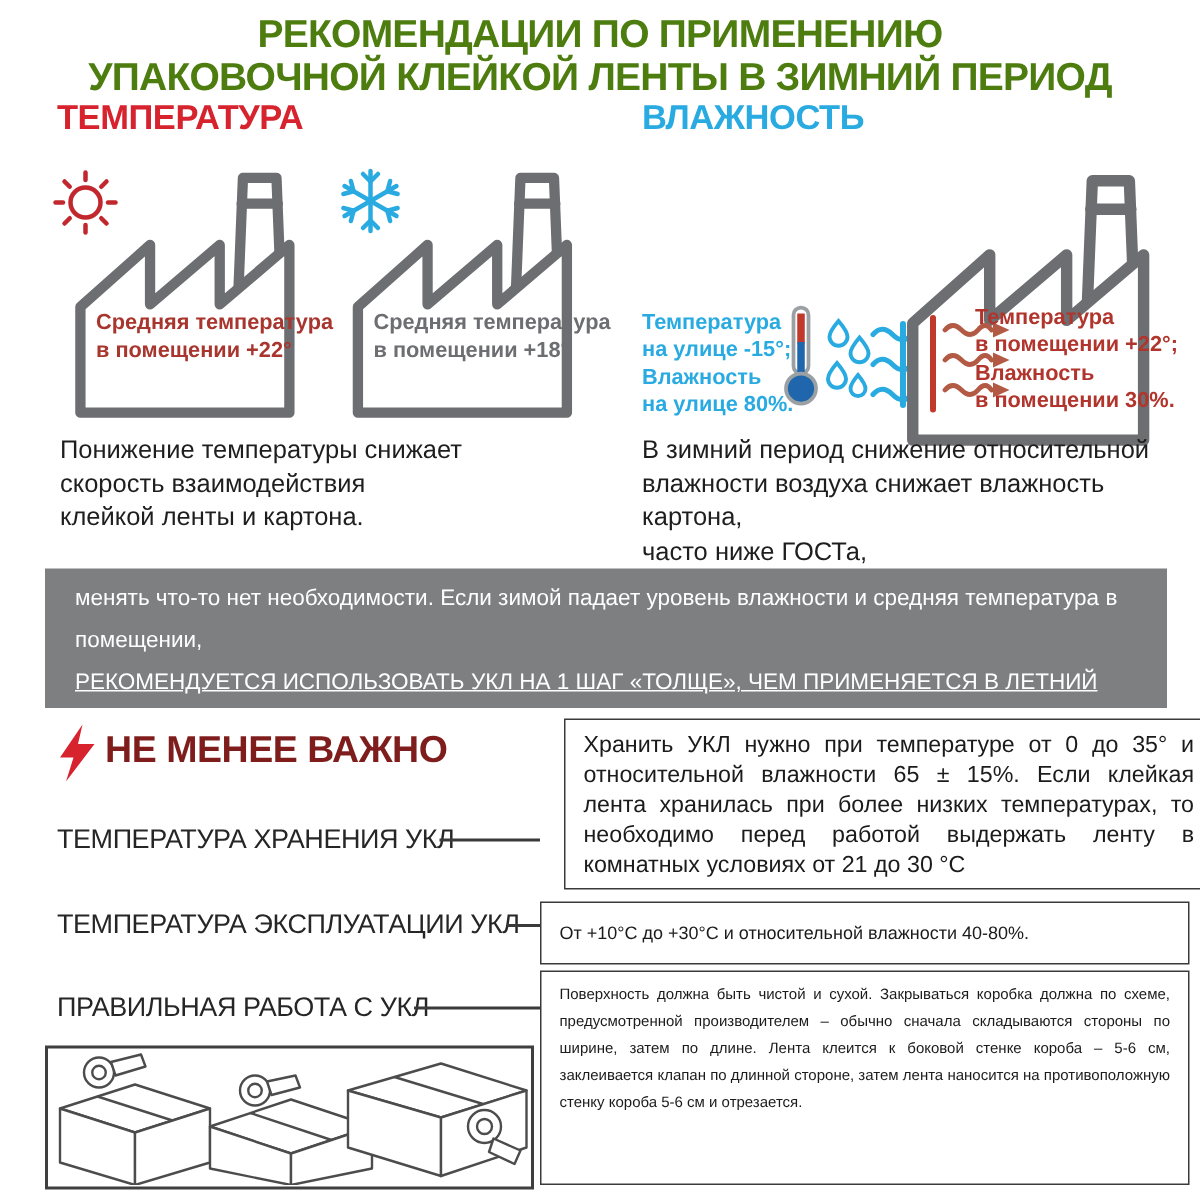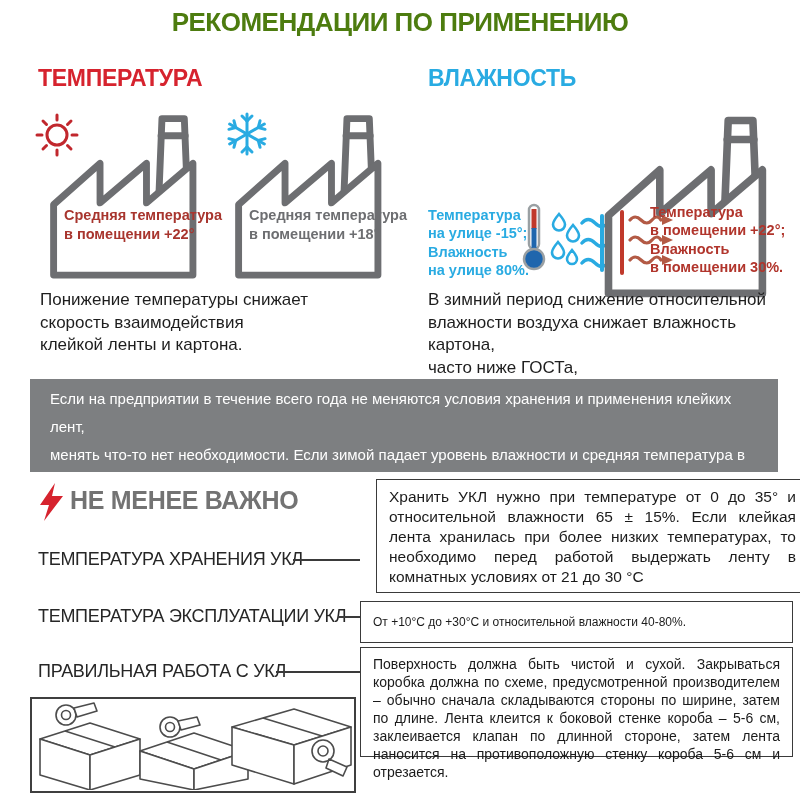--- a/index.html
+++ b/index.html
@@ -29,37 +29,37 @@
   .diagram-text.in  { left:650px; top:203px; color:#b1352c; }
 
   .vline { width:4px; border-radius:2px; }
   .vline.blue { left:600px; top:214px; height:58px; background:#29abe2; }
   .vline.red  { left:620px; top:210px; height:65px; background:#c0392b; }
 
   .banner { left:30px; top:379px; width:748px; height:93px; background:#7d7f81;
             color:#ffffff; font-size:15px; line-height:28px; padding:6px 20px 0 20px; }
   .banner .u { text-decoration:underline; }
 
-  .imp-head { left:70px; top:486px; color:#737373; font-size:25px; font-weight:bold; letter-spacing:-0.3px; }
+  .imp-head { left:70px; top:486px; color:#7f1d1d; font-size:25px; font-weight:bold; letter-spacing:-0.3px; }
 
   .row-label { font-size:18px; color:#262626; letter-spacing:-0.3px; }
   .lbl-1 { left:38px; top:549px; }
   .lbl-2 { left:38px; top:606px; }
   .lbl-3 { left:38px; top:661px; }
 
   .connector { height:2px; background:#3a3a3a; }
   .conn-1 { left:293px; top:559px; width:67px; }
   .conn-2 { left:338px; top:616px; width:22px; }
   .conn-3 { left:276px; top:671px; width:84px; }
 
   .info-box { left:360px; width:433px; border:1.5px solid #3a3a3a; background:#ffffff;
               color:#1b1b1b; padding:7px 12px; }
   .box-1 { top:479px; height:114px; font-size:15.5px; line-height:20px; text-align:justify;margin-left:16px; }
   .box-2 { top:601px; height:42px; font-size:12px; line-height:26px; }
-  .box-3 { top:647px; height:110px; font-size:14px; line-height:18px; text-align:justify; }
+  .box-3 { top:647px; height:143px; font-size:10px; line-height:18px; text-align:justify; }
 
   .illustration { left:30px; top:697px; width:326px; height:96px; border:2.5px solid #3f3f3f;
                   background:#ffffff; }
 </style>
 </head>
 <body>
 
 <div class="canvas">
 
   <svg width="0" height="0" style="position:absolute">
@@ -68,20 +68,21 @@
         <g stroke="#6d6e71" stroke-width="8" fill="#ffffff" stroke-linejoin="round" stroke-linecap="round">
           <path d="M132 110 L136 10 L162 10 L166 110 Z"></path>
           <path d="M135 30 L163 30" fill="none"></path>
           <path d="M10 192 L10 110 L64 62 L64 108 L118 62 L118 108 L172 62 L172 192 Z"></path>
         </g>
       </symbol>
     </defs>
   </svg>
 
   <div class="abs title-line title-1">РЕКОМЕНДАЦИИ ПО ПРИМЕНЕНИЮ</div>
+  <div class="abs title-line title-2">УПАКОВОЧНОЙ КЛЕЙКОЙ ЛЕНТЫ В ЗИМНИЙ ПЕРИОД</div>
 
   <div class="abs col-head head-temp">ТЕМПЕРАТУРА</div>
   <div class="abs col-head head-hum">ВЛАЖНОСТЬ</div>
 
   <svg class="abs" style="left:34px; top:112px;" width="46" height="46" viewBox="0 0 46 46">
     <g stroke="#c1272d" stroke-width="3" fill="none" stroke-linecap="round">
       <circle cx="23" cy="23" r="10"></circle>
       <line x1="23" y1="3" x2="23" y2="8"></line>
       <line x1="23" y1="38" x2="23" y2="43"></line>
       <line x1="3" y1="23" x2="8" y2="23"></line>
@@ -194,21 +195,20 @@
 в помещении +22°;
 Влажность
 в помещении 30%.</div>
 
   <div class="abs note prelines" style="left:428px; top:289px;">В зимний период снижение относительной
 влажности воздуха снижает влажность картона,
 часто ниже ГОСТа,
 а к пересушенному картону лента клеится хуже.</div>
 
   <div class="abs banner">
-    <div>Если на предприятии в течение всего года не меняются условия хранения и применения клейких лент,</div>
     <div>менять что-то нет необходимости. Если зимой падает уровень влажности и средняя температура в помещении,</div>
     <div class="u">РЕКОМЕНДУЕТСЯ ИСПОЛЬЗОВАТЬ УКЛ НА 1 ШАГ «ТОЛЩЕ», ЧЕМ ПРИМЕНЯЕТСЯ В ЛЕТНИЙ ПЕРИОД.</div>
   </div>
 
   <svg class="abs" style="left:40px; top:483px;" width="24" height="38" viewBox="0 0 24 38">
     <polygon points="15,0 0,22 9,22 4,38 23,13 12,13" fill="#d6232e"></polygon>
   </svg>
   <div class="abs imp-head">НЕ МЕНЕЕ ВАЖНО</div>
 
   <div class="abs row-label lbl-1">ТЕМПЕРАТУРА ХРАНЕНИЯ УКЛ</div>

